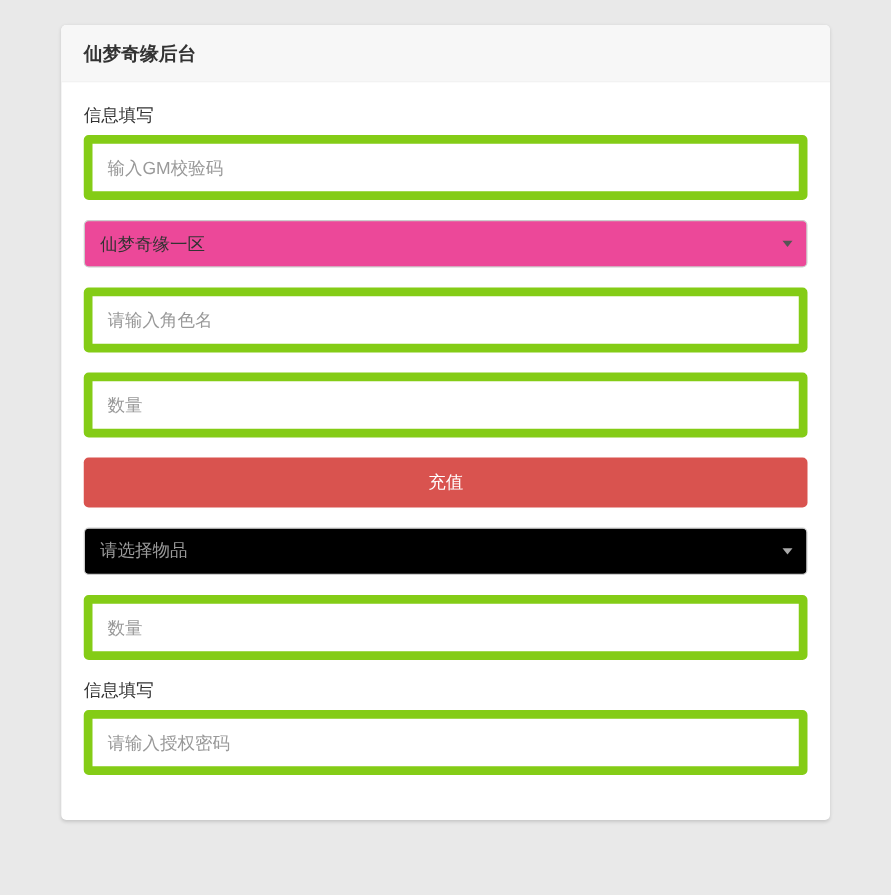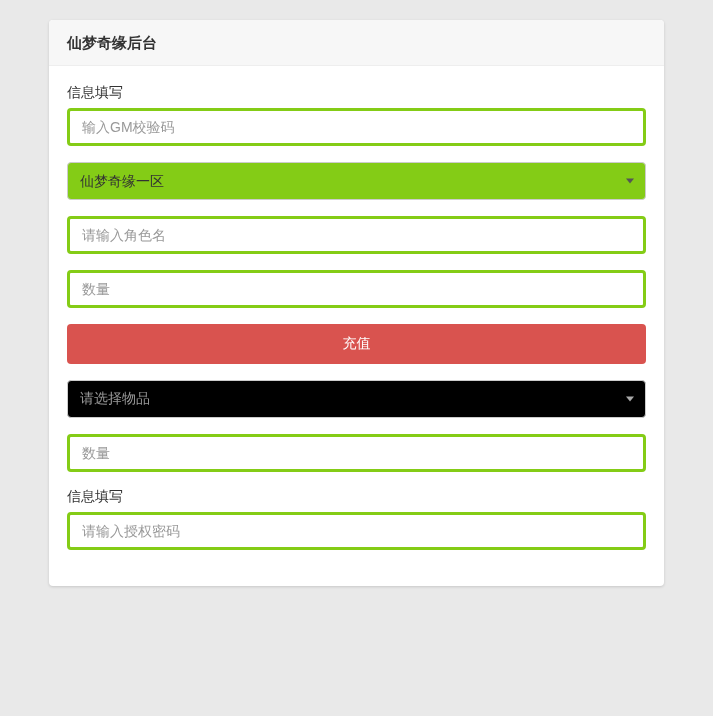--- a/index.html
+++ b/index.html
@@ -36,46 +36,46 @@
       padding: 18px 18px 20px 18px;
     }
     .form-label {
       display: block;
       margin-bottom: 6px;
       color: #333;
       font-size: 14px;
     }
     .form-control {
       width: 100%;
-      height: 38px;
+      height: 52px;
       padding: 7px 12px;
       font-size: 14px;
       line-height: 1.4;
       color: #555;
       background: #fff;
-      border: 3px solid #84cc16;
+      border: 7px solid #84cc16;
       border-radius: 4px;
       margin-bottom: 16px;
       outline: none;
     }
     .form-control::placeholder {
       color: #999;
     }
     .select-wrap {
       position: relative;
       margin-bottom: 16px;
     }
     .select {
       width: 100%;
       height: 38px;
       padding: 7px 32px 7px 12px;
       font-size: 14px;
       line-height: 1.6;
       color: #333;
-      background: #84cc16;
+      background: #ec4899;
       border: 1px solid #ccc;
       border-radius: 4px;
       cursor: pointer;
       display: flex;
       align-items: center;
     }
     .select.disabled {
       background: #000000;
       color: #999;
       cursor: not-allowed;

